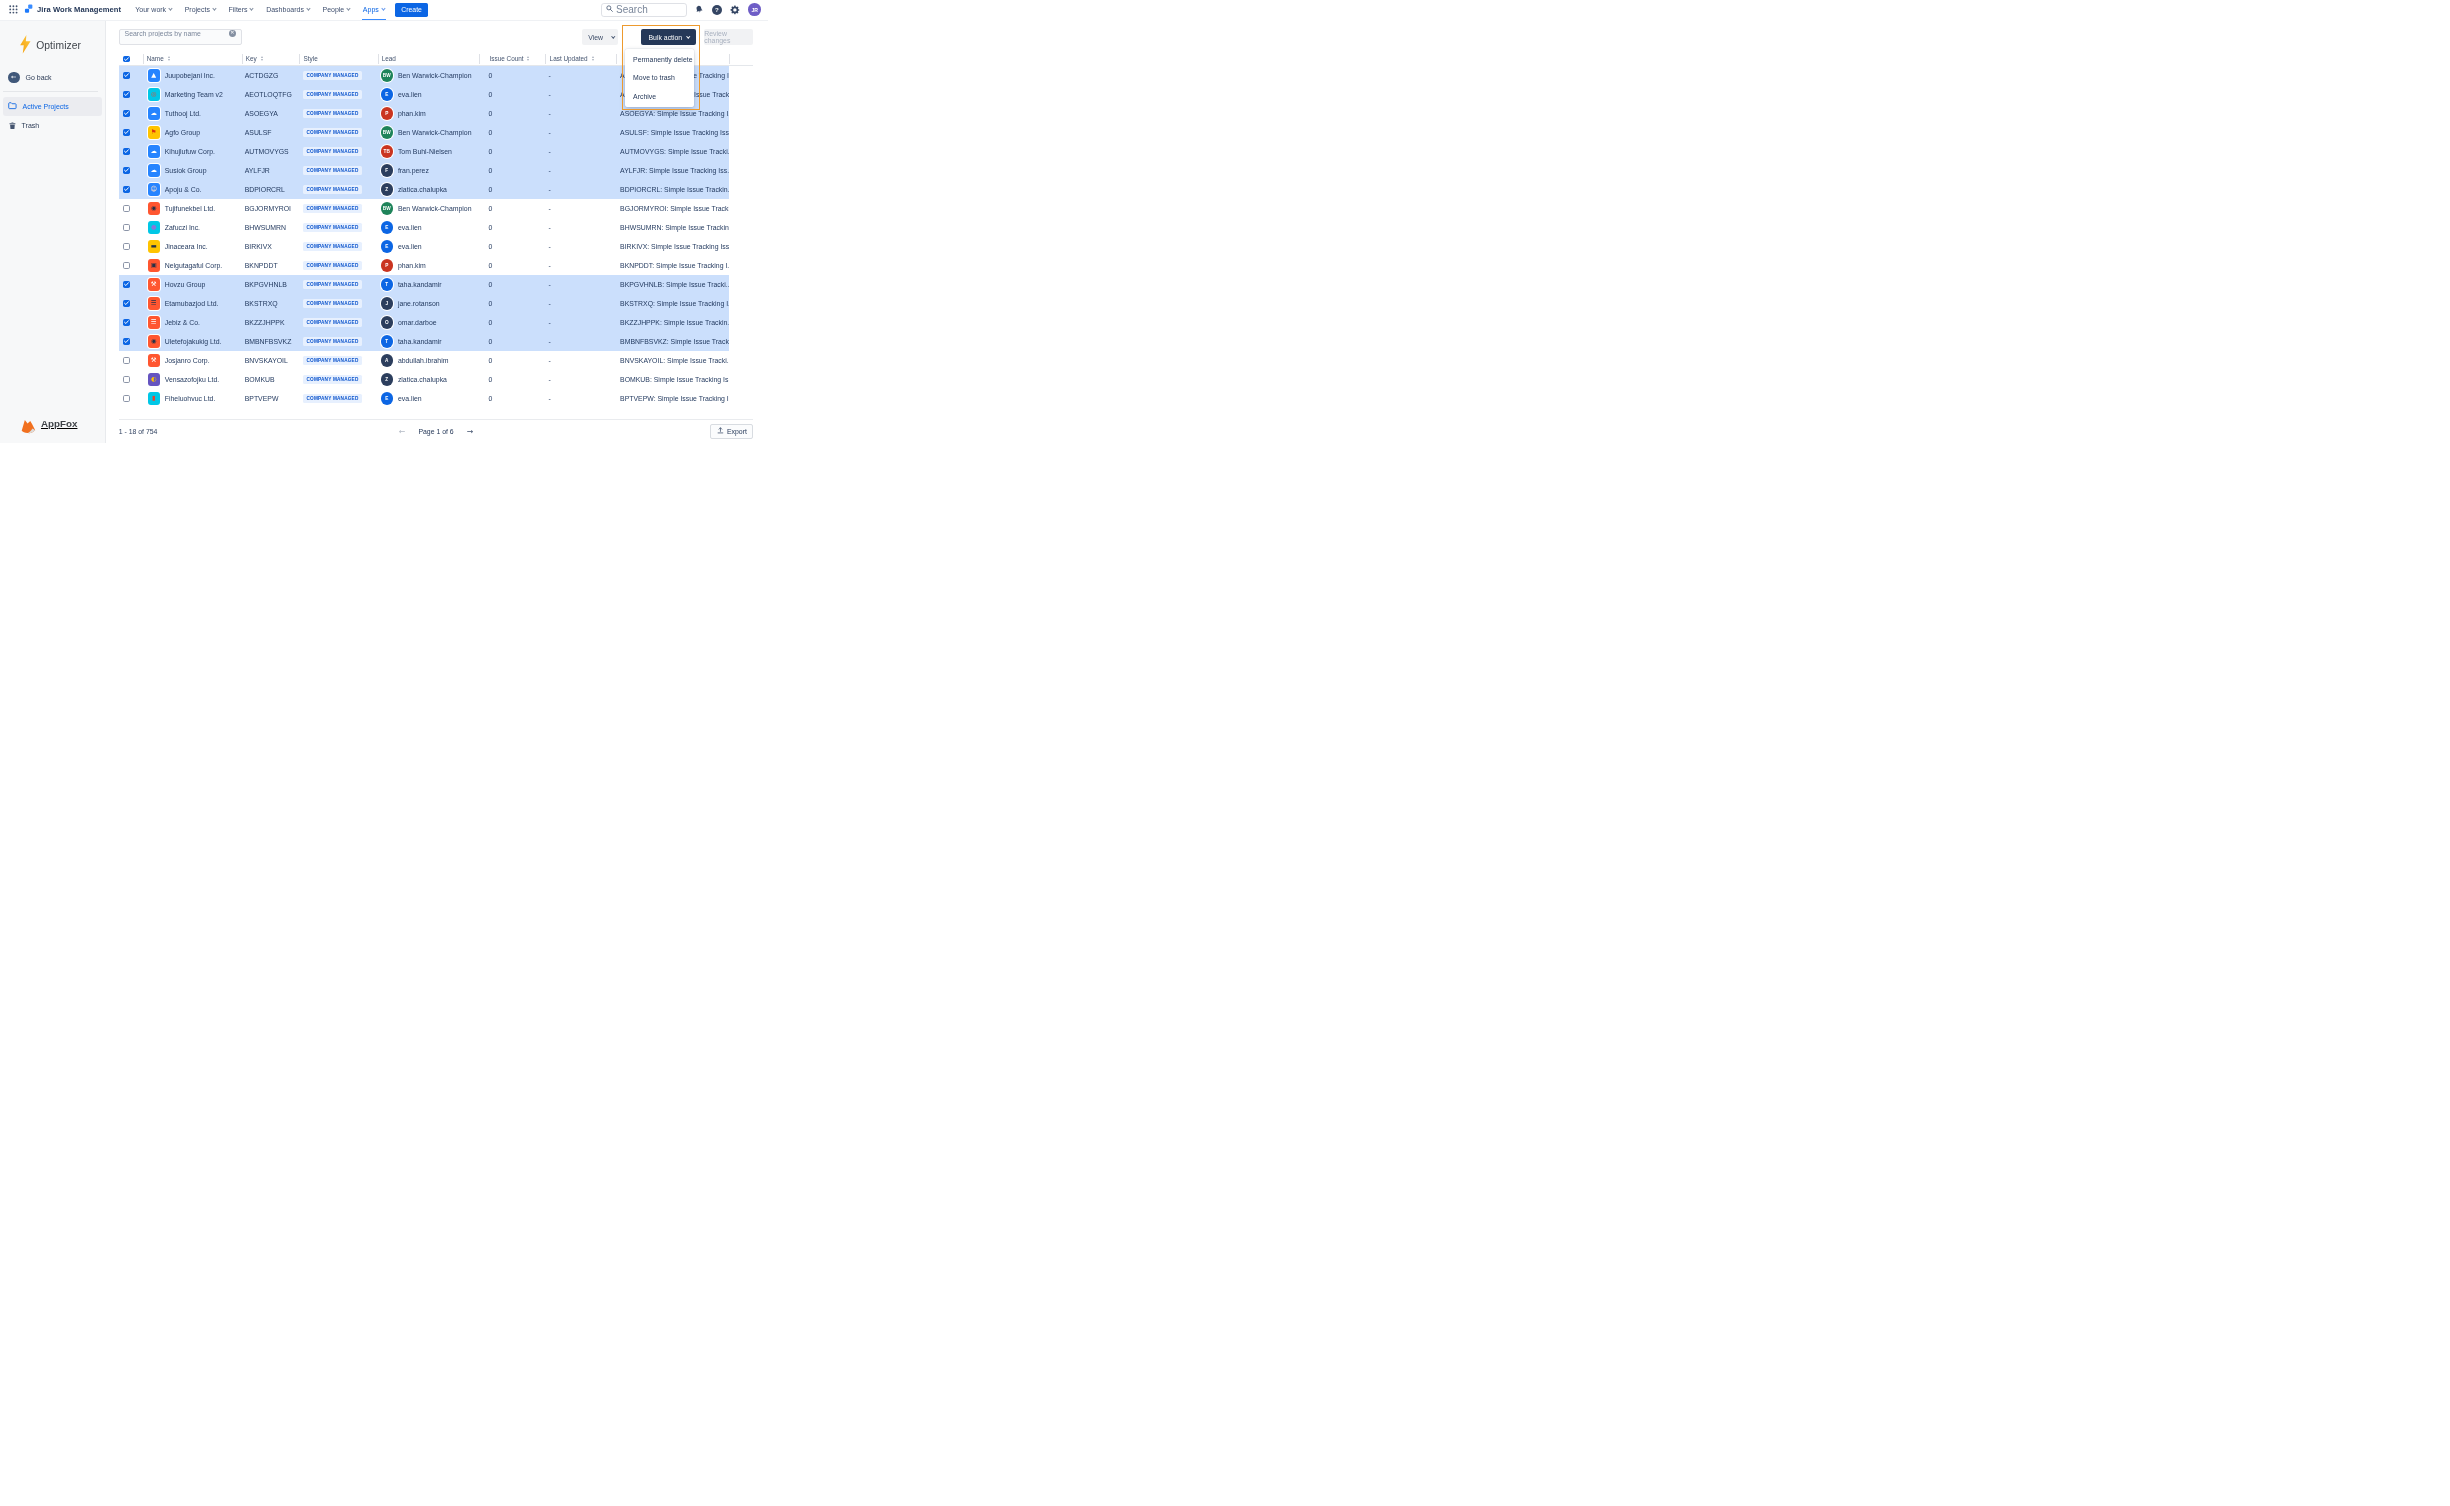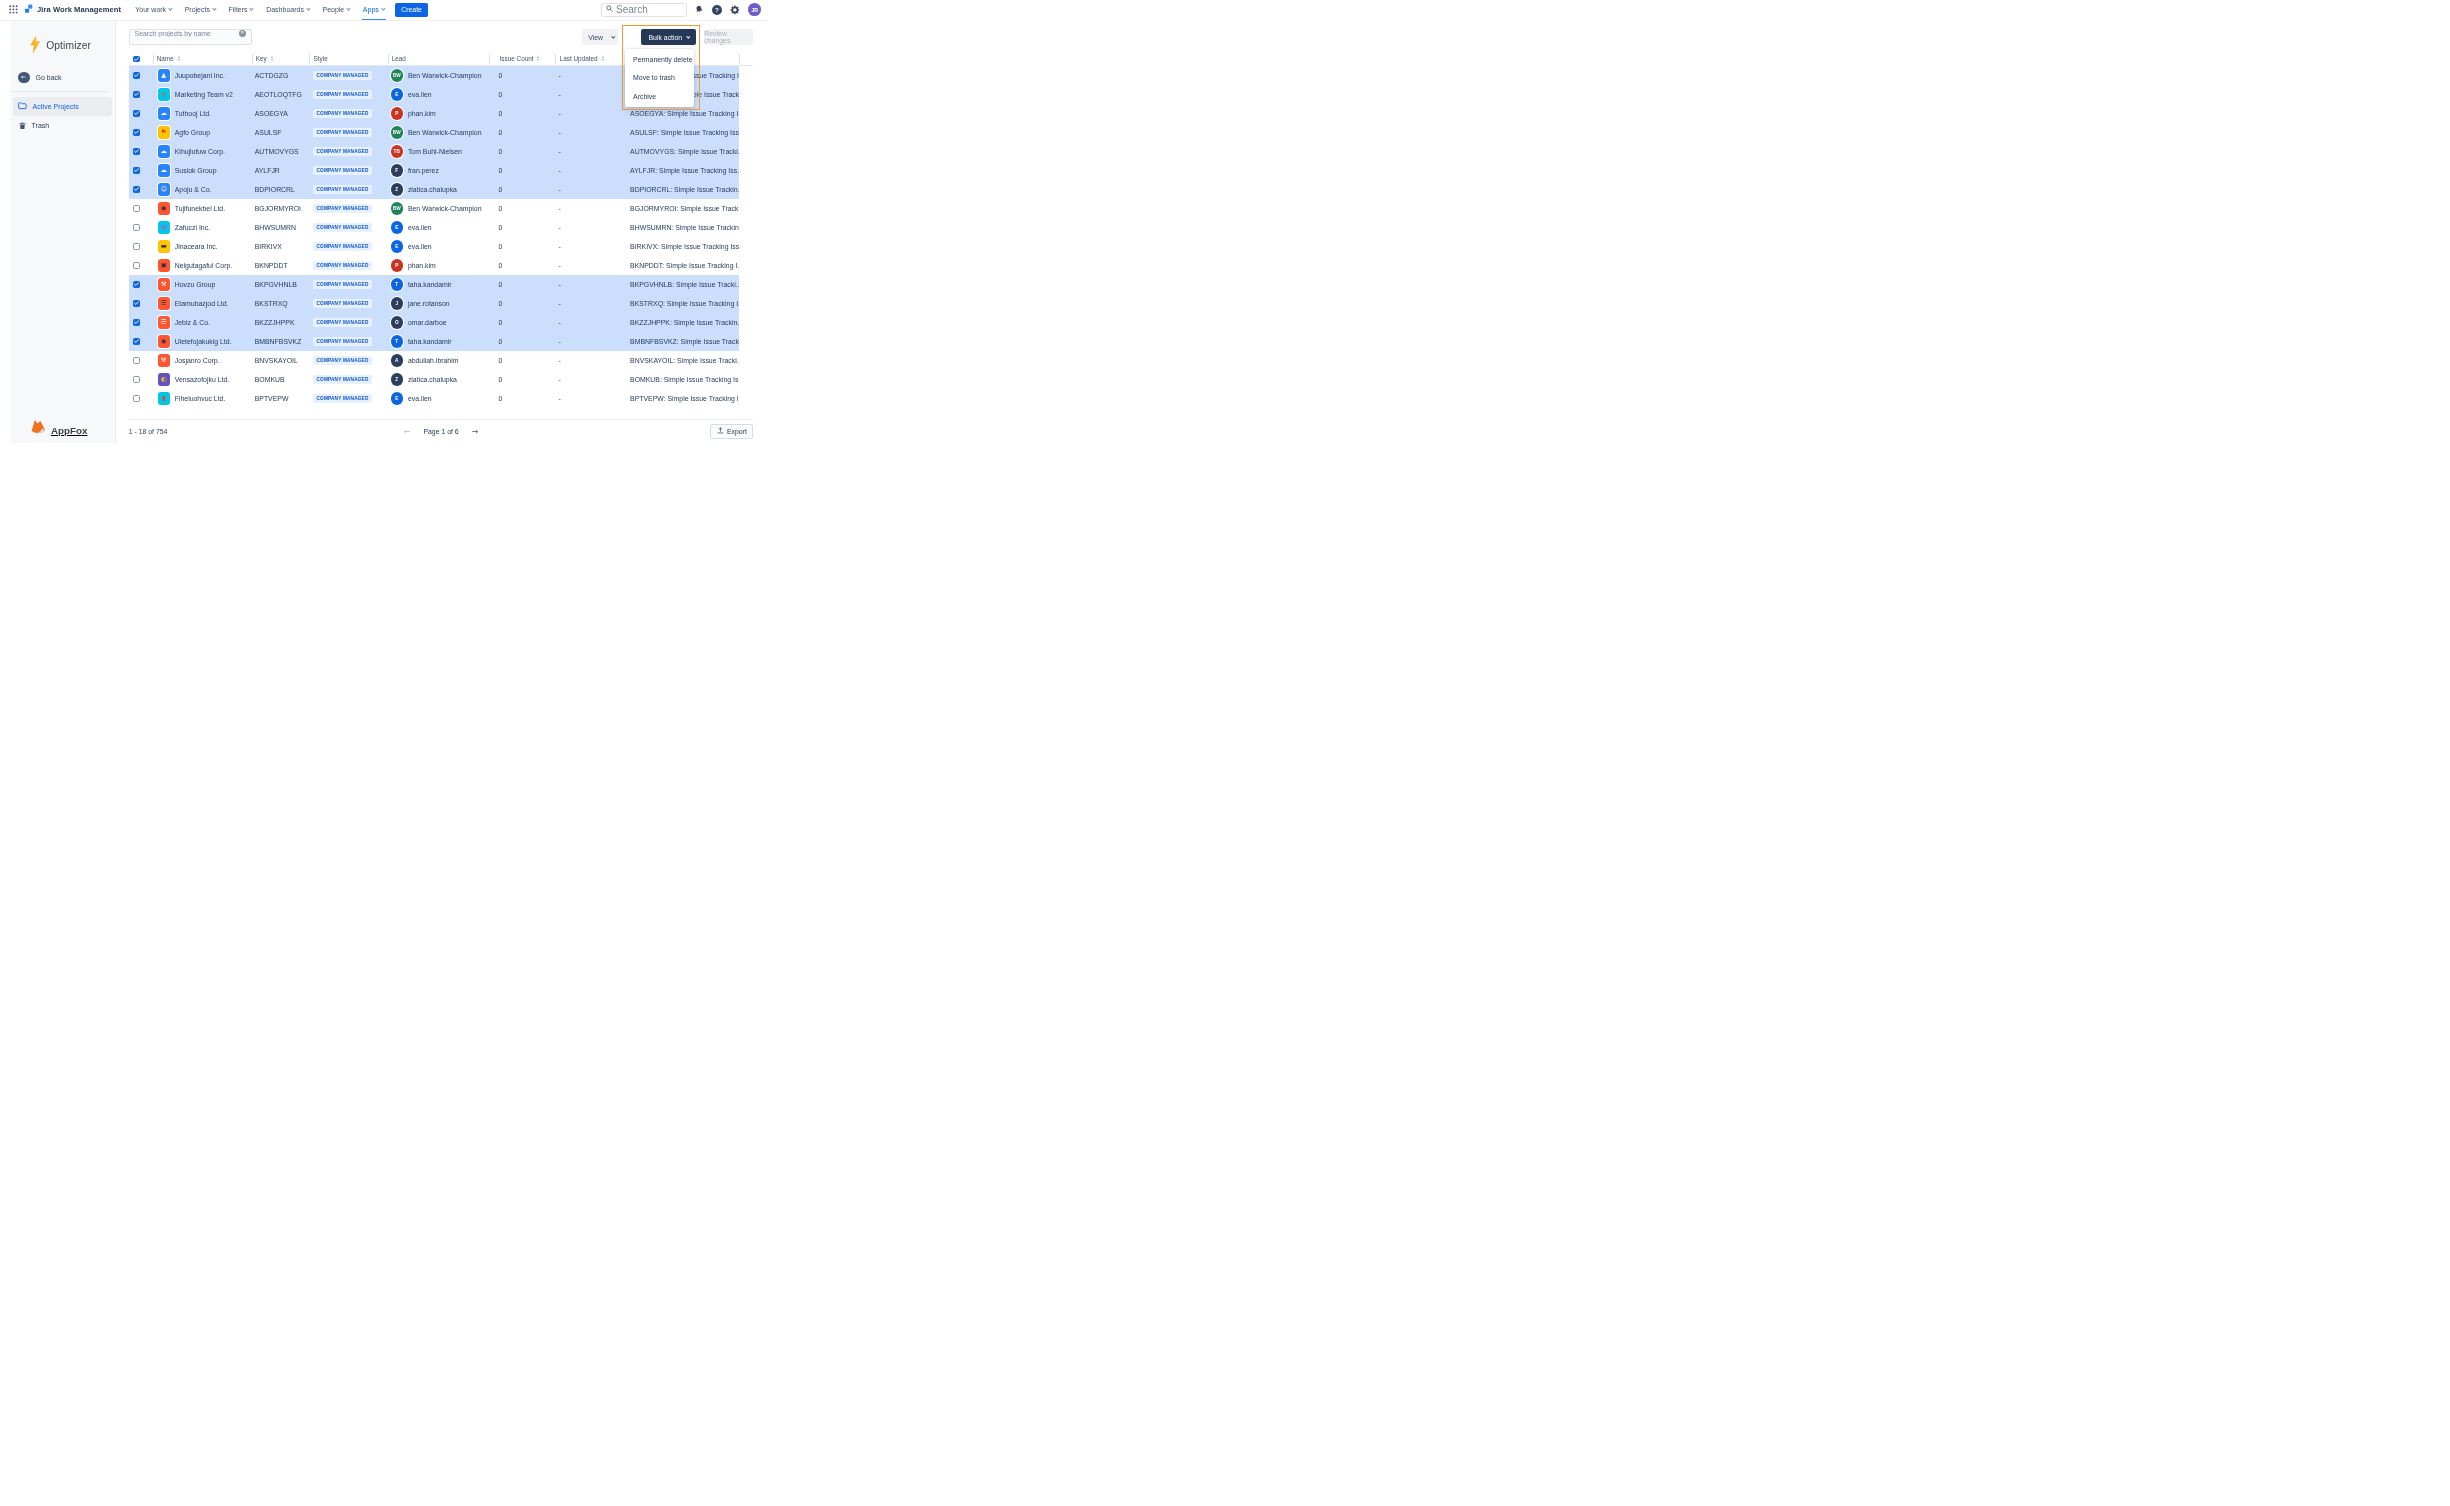--- a/index.html
+++ b/index.html
@@ -22,29 +22,29 @@
   .topbar-right { margin-left:auto; display:flex; align-items:center; gap:8.3px; }
   .tb-search { width:86px; height:14px; border:1px solid #DFE1E6; border-radius:2.9px; display:flex; align-items:center; gap:3.4px; padding:0 3.9px; background:#fff; }
   .tb-search input { border:none; outline:none; width:100%; font-size:10px; color:#344563; font-family:inherit; background:transparent; }
   .tb-search input::placeholder { color:#7A869A; }
   .help-circle { width:10.3px; height:10.3px; border-radius:50%; background:#344563; color:#fff; font-size:6.1px; font-weight:700; display:flex; align-items:center; justify-content:center; cursor:pointer; }
   .avatar { width:12.7px; height:12.7px; border-radius:50%; background:#6E5DC6; color:#fff; font-size:5.1px; font-weight:600; letter-spacing:0.1px; display:flex; align-items:center; justify-content:center; cursor:pointer; }
   .icon-btn { cursor:pointer; display:flex; align-items:center; }
 
   
   .shell { display:flex; height:422px; }
-  .sidebar { width:106px; background:#F7F8F9; border-right:0.5px solid #E8EAED; display:flex; flex-direction:column;margin-left:10px; }
+  .sidebar { width:106px; background:#F7F8F9; border-right:0.5px solid #E8EAED; display:flex; flex-direction:column; }
   .side-logo { display:flex; align-items:center; gap:4.9px; margin:14.7px 0 13.7px 18.6px; }
   .side-logo-text { font-size:10.3px; color:#40454C; font-weight:500; letter-spacing:0.1px; }
   .goback { display:flex; align-items:center; gap:5.9px; margin:2px 0 7.8px 7.8px; font-size:7px; color:#2B3A55; cursor:pointer; }
   .back-circle { width:11.8px; height:11.8px; border-radius:50%; background:#40587A; color:#fff; display:flex; align-items:center; justify-content:center; font-size:6.4px; font-family:"DejaVu Sans",sans-serif; }
   .side-div { height:1px; background:#E4E6E9; margin:0 6.9px 4.9px 2.5px; }
   .side-item { display:flex; align-items:center; gap:5.9px; height:18.6px; margin:0 2.9px 1px 2.9px; padding-left:4.9px; border-radius:2.9px; font-size:7px; color:#2B3A55; cursor:pointer; }
   .side-item.active { background:#EBECF0; color:#0C66E4; font-weight:500; }
-  .side-footer { margin-top:auto; display:flex; align-items:flex-end; gap:4.4px; padding:0 0 6.9px 18.6px;text-decoration:underline; }
+  .side-footer { margin-top:auto; display:flex; align-items:flex-start; gap:4.4px; padding:0 0 6.9px 18.6px;text-decoration:underline; }
   .appfox-text { font-size:9.8px; font-weight:600; color:#3F4348; }
 
   
   .main { flex:1; position:relative; padding:8.8px 14.7px 0 12.7px; background:#fff; }
   .toolbar { position:relative; height:15.7px; }
   .proj-search { width:123px; height:15.7px; border:1px solid #DFE1E6; border-radius:2px; background:#FAFBFC; display:flex; align-items:flex-start; padding:0 4.9px; }
   .proj-search input { border:none; outline:none; flex:1; font-size:6.9px; color:#344563; font-family:inherit; background:transparent; }
   .proj-search input::placeholder { color:#7A869A; }
   .clear-x { width:6.9px; height:6.9px; border-radius:50%; background:#8590A2; color:#fff; font-size:4.9px; line-height:6.9px; text-align:center; cursor:pointer; flex:none; }
   .btn { position:absolute; top:0; height:15.7px; border-radius:2px; font-size:6.9px; display:flex; align-items:center; box-sizing:border-box; cursor:pointer; }

